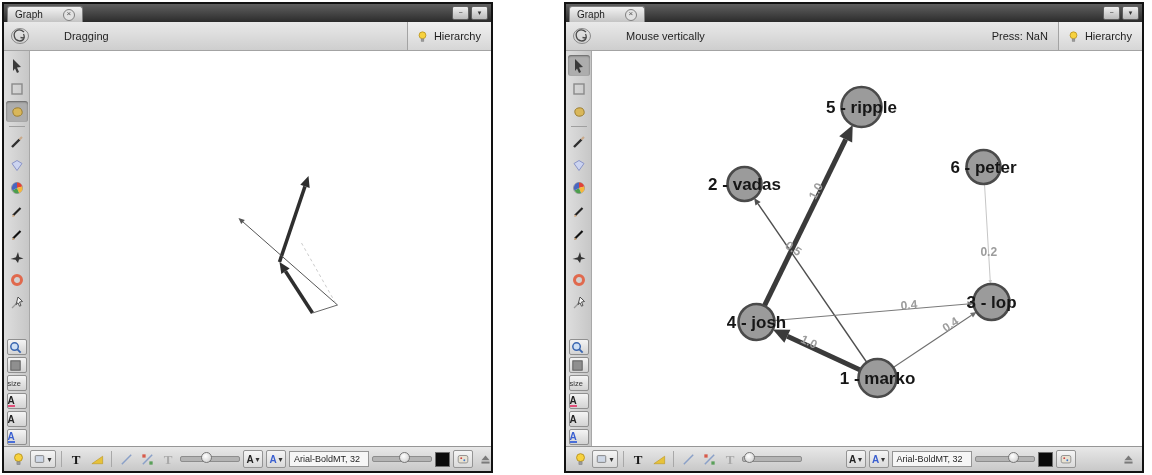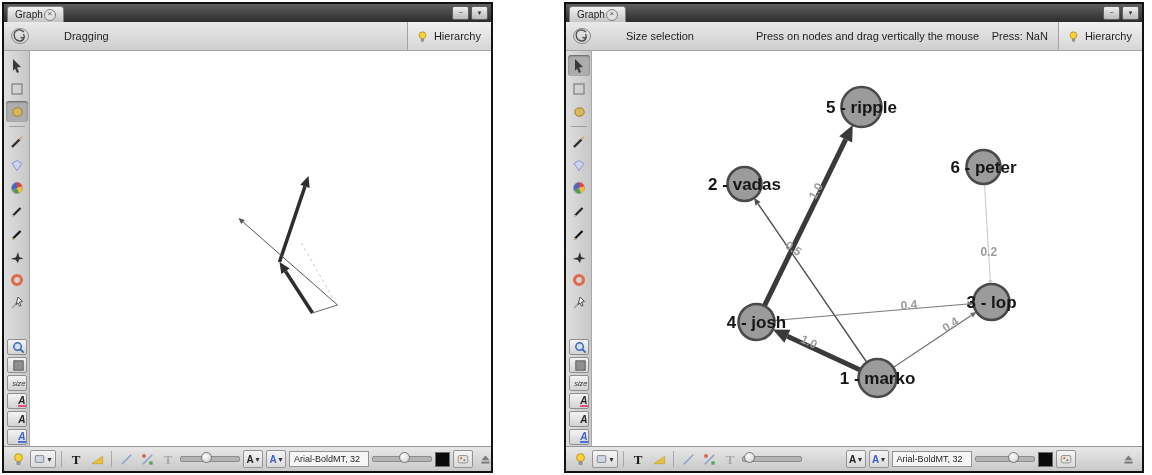--- a/index.html
+++ b/index.html
@@ -3,42 +3,42 @@
 <meta charset="utf-8">
 <style>
   html,body{margin:0;padding:0;background:#fff;}
   body{width:1152px;height:475px;position:relative;font-family:"Liberation Sans",sans-serif;overflow:hidden;}
   .window{position:absolute;top:2px;height:467px;border:2px solid #121212;background:#fff;display:flex;flex-direction:column;box-sizing:content-box;}
   #win-left{left:2px;width:487px;}
   #win-right{left:564px;width:576px;}
 
   
   .tabbar{height:18px;background:linear-gradient(#606060,#2c2c2c);display:flex;align-items:flex-end;flex:none;}
-  .tab{height:16px;margin-left:3px;background:linear-gradient(#f2f2f2,#c4c4c4);border:1px solid #808080;border-bottom:none;border-radius:3px 3px 0 0;display:flex;align-items:center;gap:1px;padding:0 7px;font-size:10px;color:#1d1d1d;box-sizing:border-box;}
+  .tab{height:16px;margin-left:3px;background:linear-gradient(#f2f2f2,#c4c4c4);border:1px solid #808080;border-bottom:none;border-radius:3px 3px 0 0;display:flex;align-items:center;gap:20px;padding:0 7px;font-size:10px;color:#1d1d1d;box-sizing:border-box;}
   .tab-close{width:10px;height:10px;border:1px solid #808080;border-radius:50%;font-size:8px;line-height:8px;text-align:center;color:#555;background:#e2e2e2;}
   .winbtns{margin-left:auto;display:flex;gap:2px;margin-right:3px;margin-bottom:2px;}
   .winbtn{width:15px;height:12px;background:linear-gradient(#efefef,#b9b9b9);border:1px solid #5f5f5f;border-radius:2px;font-size:7px;color:#333;text-align:center;line-height:11px;}
 
   
   .toolbar{height:28px;background:linear-gradient(#e9e9e9,#cecece);border-bottom:1px solid #a3a3a3;display:flex;align-items:center;flex:none;}
   .logo{width:32px;display:flex;justify-content:center;align-items:center;}
   .status-text{font-size:11px;color:#1e1e1e;margin-left:28px;white-space:nowrap;}
   .hint-text{font-size:11px;color:#1e1e1e;margin-left:62px;white-space:nowrap;}
   .size-box{margin-left:auto;font-size:11px;color:#1e1e1e;padding:0 10px;white-space:nowrap;}
   .push-right{margin-left:auto;}
   .hierarchy{height:100%;display:flex;align-items:center;gap:5px;padding:0 10px 0 8px;background:linear-gradient(#f1f1f1,#d6d6d6);border-left:1px solid #a3a3a3;font-size:11px;color:#1e1e1e;box-sizing:border-box;}
 
   
   .wbody{flex:1;display:flex;min-height:0;}
   .sidebar{width:26px;background:linear-gradient(90deg,#dedede,#c7c7c7);border-right:1px solid #a8a8a8;display:flex;flex-direction:column;align-items:center;padding-top:3px;box-sizing:border-box;flex:none;}
   .tool{width:22px;height:21px;display:flex;align-items:center;justify-content:center;border-radius:3px;margin:1px 0;flex:none;}
   .tool.active{background:#adadad;box-shadow:inset 0 1px 2px rgba(0,0,0,.45);}
   .tool-divider{width:16px;height:1px;background:#9f9f9f;margin:3px 0;flex:none;}
   .sidebar-spacer{flex:1;}
-  .tool-sm{width:20px;height:16px;background:linear-gradient(#f4f4f4,#d3d3d3);border:1px solid #8f8f8f;border-radius:2px;margin:1px 4px;display:flex;align-items:center;justify-content:flex-end;font-size:9px;flex:none;box-sizing:border-box;font-style:italic;}
+  .tool-sm{width:20px;height:16px;background:linear-gradient(#f4f4f4,#d3d3d3);border:1px solid #8f8f8f;border-radius:2px;margin:1px 4px;display:flex;align-items:center;justify-content:flex-start;font-size:9px;flex:none;box-sizing:border-box;}
   .a-glyph{font-size:10px;font-weight:bold;color:#222;line-height:9px;}
   .a-red{border-bottom:2px solid #e0507a;}
   .a-blue{border-bottom:2px solid #4a6fd8;}
   .a-bluetxt{color:#3a5fd0;}
   .size-txt{font-size:7.5px;color:#333;}
 
   .canvas{flex:1;background:#fff;position:relative;min-width:0;}
   svg.graph{position:absolute;left:0;top:0;width:100%;height:100%;}
 
   
@@ -275,22 +275,21 @@
     </div>
   </div>
 
   <div class="toolbar">
     <div class="logo">
       <svg width="22" height="22" viewBox="0 0 22 22">
           <ellipse cx="11" cy="11" rx="8.5" ry="7.5" fill="none" stroke="#8a8a8a" stroke-width="1"></ellipse>
           <path d="M15 7 C9 2, 4 7, 5.5 12 C7 17, 14 17, 15 13 L11.5 12.5 M8 15 C12 18, 17 14, 14.5 9" fill="none" stroke="#4a4a4a" stroke-width="1.3"></path>
         </svg>
     </div>
-    <span class="status-text">Size selection</span>
-    <span class="hint-text">Press on nodes and drag vertically the mouse</span>
+    <span class="status-text">Mouse vertically</span>
     <span class="size-box">Press: NaN</span>
     <div class="hierarchy">
       <svg width="13" height="15" viewBox="0 0 16 16">
           <circle cx="8" cy="6.5" r="4.2" fill="#f7d23e" stroke="#b8921d"></circle>
           <rect x="6.3" y="11" width="3.4" height="3" fill="#9a9a9a" stroke="#777" stroke-width="0.5"></rect>
         </svg>
       <span>Hierarchy</span>
     </div>
   </div>
 

